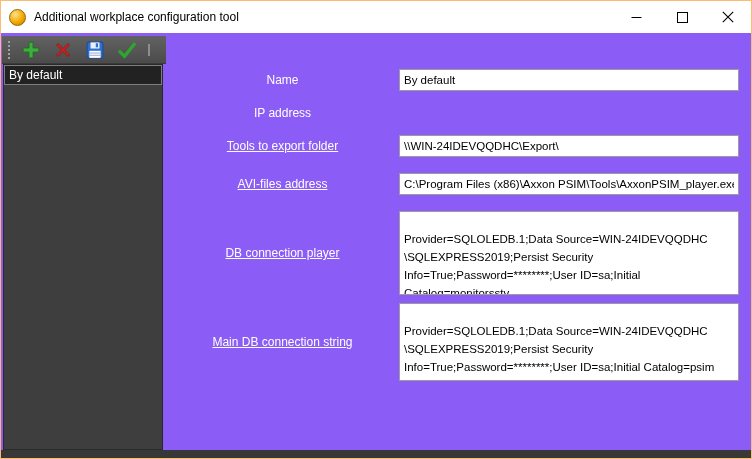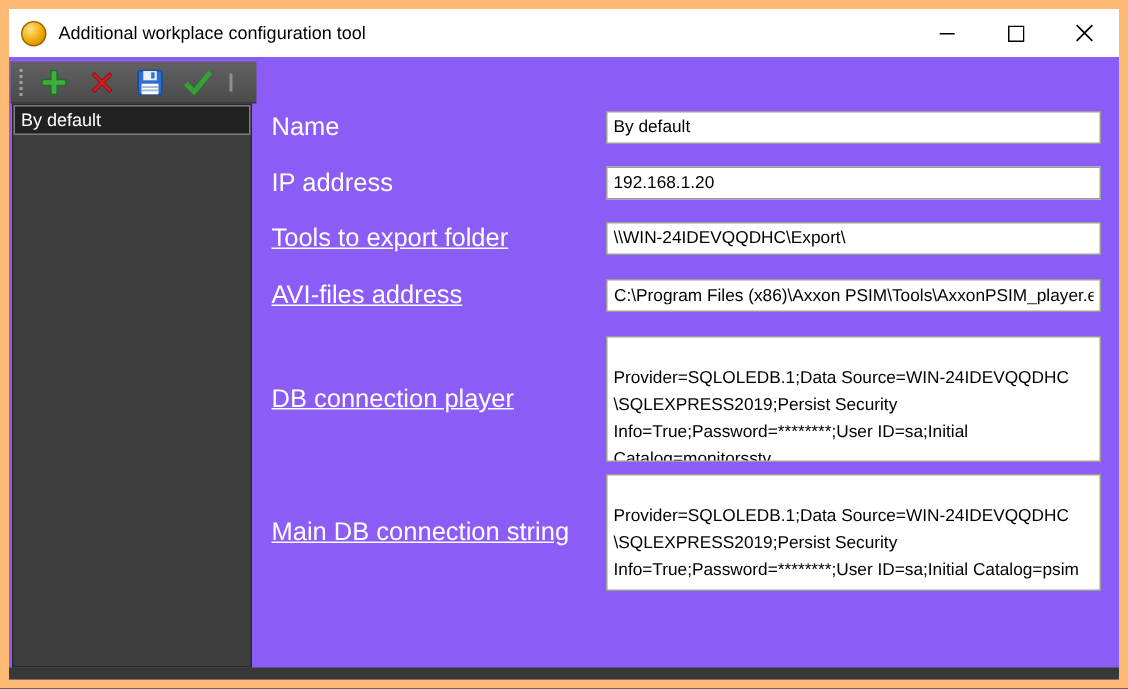--- a/index.html
+++ b/index.html
@@ -1,19 +1,19 @@
 <!DOCTYPE html>
 <html><head>
 <meta charset="utf-8">
 <style>
   * { box-sizing: border-box; margin: 0; padding: 0; }
   html, body { width: 752px; height: 459px; background: #2b2b2b; }
   body { font-family: "Liberation Sans", sans-serif; }
 
-  .window { position: relative; width: 752px; height: 459px; border: 6px solid #fdba74; background: #4f4f4f; overflow: hidden; }
+  .window { position: relative; width: 752px; height: 459px; border: 1px solid #fdba74; background: #4f4f4f; overflow: hidden; }
 
   
   .titlebar { position: absolute; top: 0; left: 0; right: 0; height: 32px; background: #ffffff; display: flex; align-items: center; padding-left: 8px; }
   .app-icon { width: 17px; height: 17px; border-radius: 50%; background: radial-gradient(circle at 35% 30%, #ffe08a, #f2a900 55%, #c07a00); border: 1px solid #9a6600; margin-right: 8px; flex: 0 0 auto; }
   .title { font-size: 12px; color: #000; white-space: nowrap; }
   .winbtns { margin-left: auto; display: flex; height: 100%; }
   .winbtn { width: 46px; height: 100%; display: flex; align-items: center; justify-content: center; cursor: default; }
   .winbtn svg { display: block; }
 
   
@@ -29,21 +29,21 @@
   
   .list { position: absolute; top: 31px; left: 2px; width: 160px; bottom: 8px; background: #3e3e3e; border: 1px solid #2a2a2a; }
   .list-item { height: 20px; line-height: 18px; padding: 0 4px; font-size: 12px; color: #ffffff; cursor: default; }
   .list-item.selected { background: #222222; border: 1px solid #7d7d7d; }
 
   
   .form { position: absolute; left: 175px; top: 36px; right: 12px; }
   .row { display: flex; align-items: center; margin-bottom: 15px; }
   .row.g16 { margin-bottom: 16px; }
   .row.g8 { margin-bottom: 8px; }
-  .label { flex: 0 0 223px; font-size: 17px; color: #ffffff; padding-right: 10px; }
+  .label { flex: 0 0 223px; font-size: 12px; color: #ffffff; padding-right: 10px; text-align: center; }
   .label.link { text-decoration: underline; cursor: pointer; }
   .field { flex: 1; height: 22px; background: #ffffff; border: 1px solid #9c9c9c; font: 11.5px "Liberation Sans", sans-serif; padding: 0 4px; color: #000000; min-width: 0; }
   textarea.field { height: 84px; resize: none; padding: 18px 4px; line-height: 18px; overflow: hidden; white-space: pre-wrap; }
   textarea.field.short { height: 78px; }
 
   
   .footer { position: absolute; left: 0; right: 0; bottom: 0; height: 8px; background: #383838; }
 </style>
 </head>
 <body>
@@ -110,21 +110,20 @@
 
     <div class="form">
 
       <div class="row">
         <span class="label">Name</span>
         <input class="field" type="text" value="By default" style="">
       </div>
 
       <div class="row">
         <span class="label">IP address</span>
-        <input class="field" type="text" value="192.168.1.20" style="">
       </div>
 
 
       <div class="row g16">
         <span class="label link">Tools to export folder</span>
         <input class="field" type="text" value="\\WIN-24IDEVQQDHC\Export\" style="">
       </div>
 
       <div class="row g16">
         <span class="label link">AVI-files address</span>

